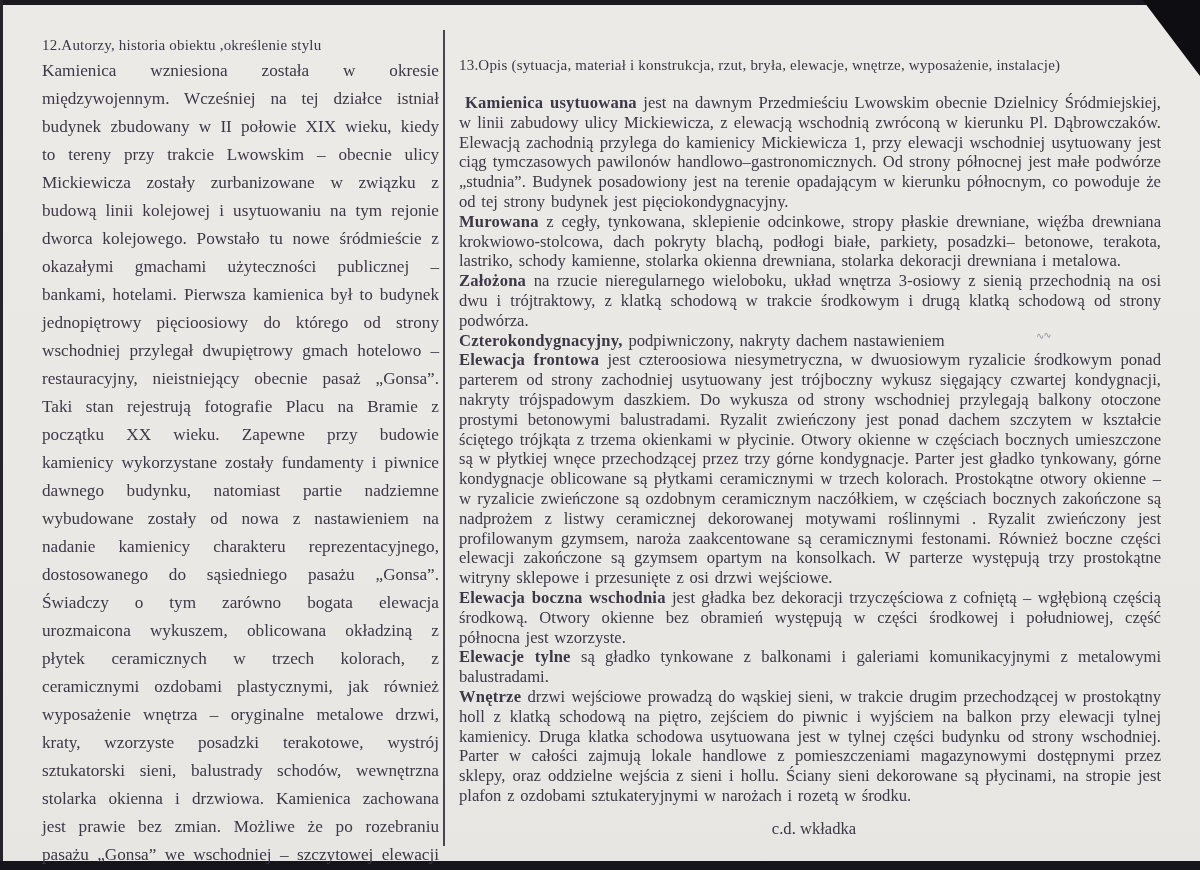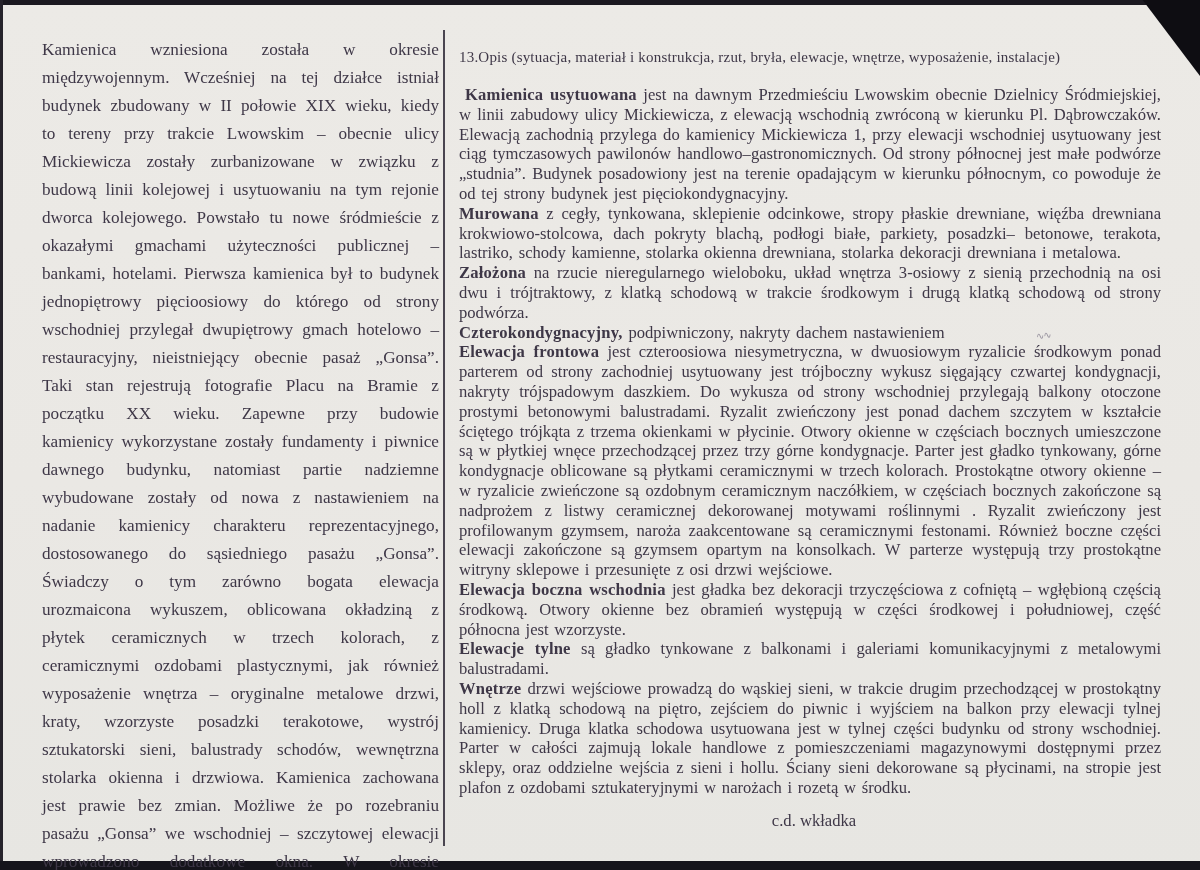--- a/index.html
+++ b/index.html
@@ -29,21 +29,21 @@
   
   .col{position:absolute;text-align:justify;}
   .col-left{left:42px;top:36px;width:397px;}
   .col-right{left:459px;top:40px;width:702px;}
 
   .col-header{
     font-size:15px;line-height:18px;letter-spacing:.2px;
     text-align:left;white-space:nowrap;
   }
   .col-left .col-header{margin:0 0 3px 0;}
-  .col-right .col-header{margin:8px 0 13px 0;}
+  .col-right .col-header{margin:16px 0 13px 0;}
 
   .body-text{
     font-size:17.2px;line-height:28px;word-spacing:2.6px;
     margin:0;
   }
   .sections p{
     font-size:16.6px;line-height:19.8px;word-spacing:1.6px;
     margin:0;
   }
   .sections p.indent{text-indent:6px;margin-top:19px;}
@@ -64,20 +64,21 @@
 
 <div class="page">
 
   <div class="edge-top"></div>
   <div class="edge-left"></div>
   <div class="edge-bottom"></div>
   <div class="corner-tr2"></div>
   <div class="divider"></div>
 
   <div class="col col-left">
+    <div class="col-header">12.Autorzy, historia obiektu ,określenie stylu</div>
     <p class="body-text">Kamienica wzniesiona została w okresie międzywojennym. Wcześniej na tej działce istniał budynek zbudowany w II połowie XIX wieku, kiedy to tereny przy trakcie Lwowskim – obecnie ulicy Mickiewicza zostały zurbanizowane w związku z budową linii kolejowej i usytuowaniu na tym rejonie dworca kolejowego. Powstało tu nowe śródmieście z okazałymi gmachami użyteczności publicznej – bankami, hotelami. Pierwsza kamienica był to budynek jednopiętrowy pięcioosiowy do którego od strony wschodniej przylegał dwupiętrowy gmach hotelowo – restauracyjny, nieistniejący obecnie pasaż „Gonsa”. Taki stan rejestrują fotografie Placu na Bramie z początku XX wieku. Zapewne przy budowie kamienicy wykorzystane zostały fundamenty i piwnice dawnego budynku, natomiast partie nadziemne wybudowane zostały od nowa z nastawieniem na nadanie kamienicy charakteru reprezentacyjnego, dostosowanego do sąsiedniego pasażu „Gonsa”. Świadczy o tym zarówno bogata elewacja urozmaicona wykuszem, oblicowana okładziną z płytek ceramicznych w trzech kolorach, z ceramicznymi ozdobami plastycznymi, jak również wyposażenie wnętrza – oryginalne metalowe drzwi, kraty, wzorzyste posadzki terakotowe, wystrój sztukatorski sieni, balustrady schodów, wewnętrzna stolarka okienna i drzwiowa. Kamienica zachowana jest prawie bez zmian. Możliwe że po rozebraniu pasażu „Gonsa” we wschodniej – szczytowej elewacji wprowadzono dodatkowe okna. W okresie międzywojennym Kamienica była własnością Ludwika Filirowskiego, Po wojnie należała do Skarbu Państwa , obecnie stanowi współwłasność Gminy Miejskiej i Wspólnoty Mieszkaniowej. Jest jedną z nielicznych kamienic na terenie Przemyśla z ceramiczną dekoracją utrzymaną w stylu secesji.</p>
   </div>
 
   <div class="col col-right">
     <div class="col-header">13.Opis  (sytuacja, materiał i konstrukcja, rzut, bryła, elewacje, wnętrze, wyposażenie, instalacje)</div>
     <div class="sections">
   <p class="indent"><b class="lead">Kamienica usytuowana</b><span class="rest"> jest na dawnym Przedmieściu Lwowskim obecnie Dzielnicy Śródmiejskiej, w linii zabudowy ulicy Mickiewicza, z elewacją wschodnią zwróconą w kierunku Pl. Dąbrowczaków. Elewacją zachodnią przylega do kamienicy Mickiewicza 1, przy elewacji wschodniej usytuowany jest ciąg tymczasowych pawilonów handlowo–gastronomicznych. Od strony północnej jest małe podwórze „studnia”. Budynek posadowiony jest na terenie opadającym w kierunku północnym, co powoduje że od tej strony budynek jest pięciokondygnacyjny.</span></p>
 
   <p><b class="lead">Murowana</b><span class="rest"> z cegły, tynkowana, sklepienie odcinkowe, stropy płaskie drewniane, więźba drewniana krokwiowo-stolcowa, dach pokryty blachą, podłogi białe, parkiety, posadzki– betonowe, terakota, lastriko, schody kamienne, stolarka okienna drewniana, stolarka dekoracji drewniana i metalowa.</span></p>
 

